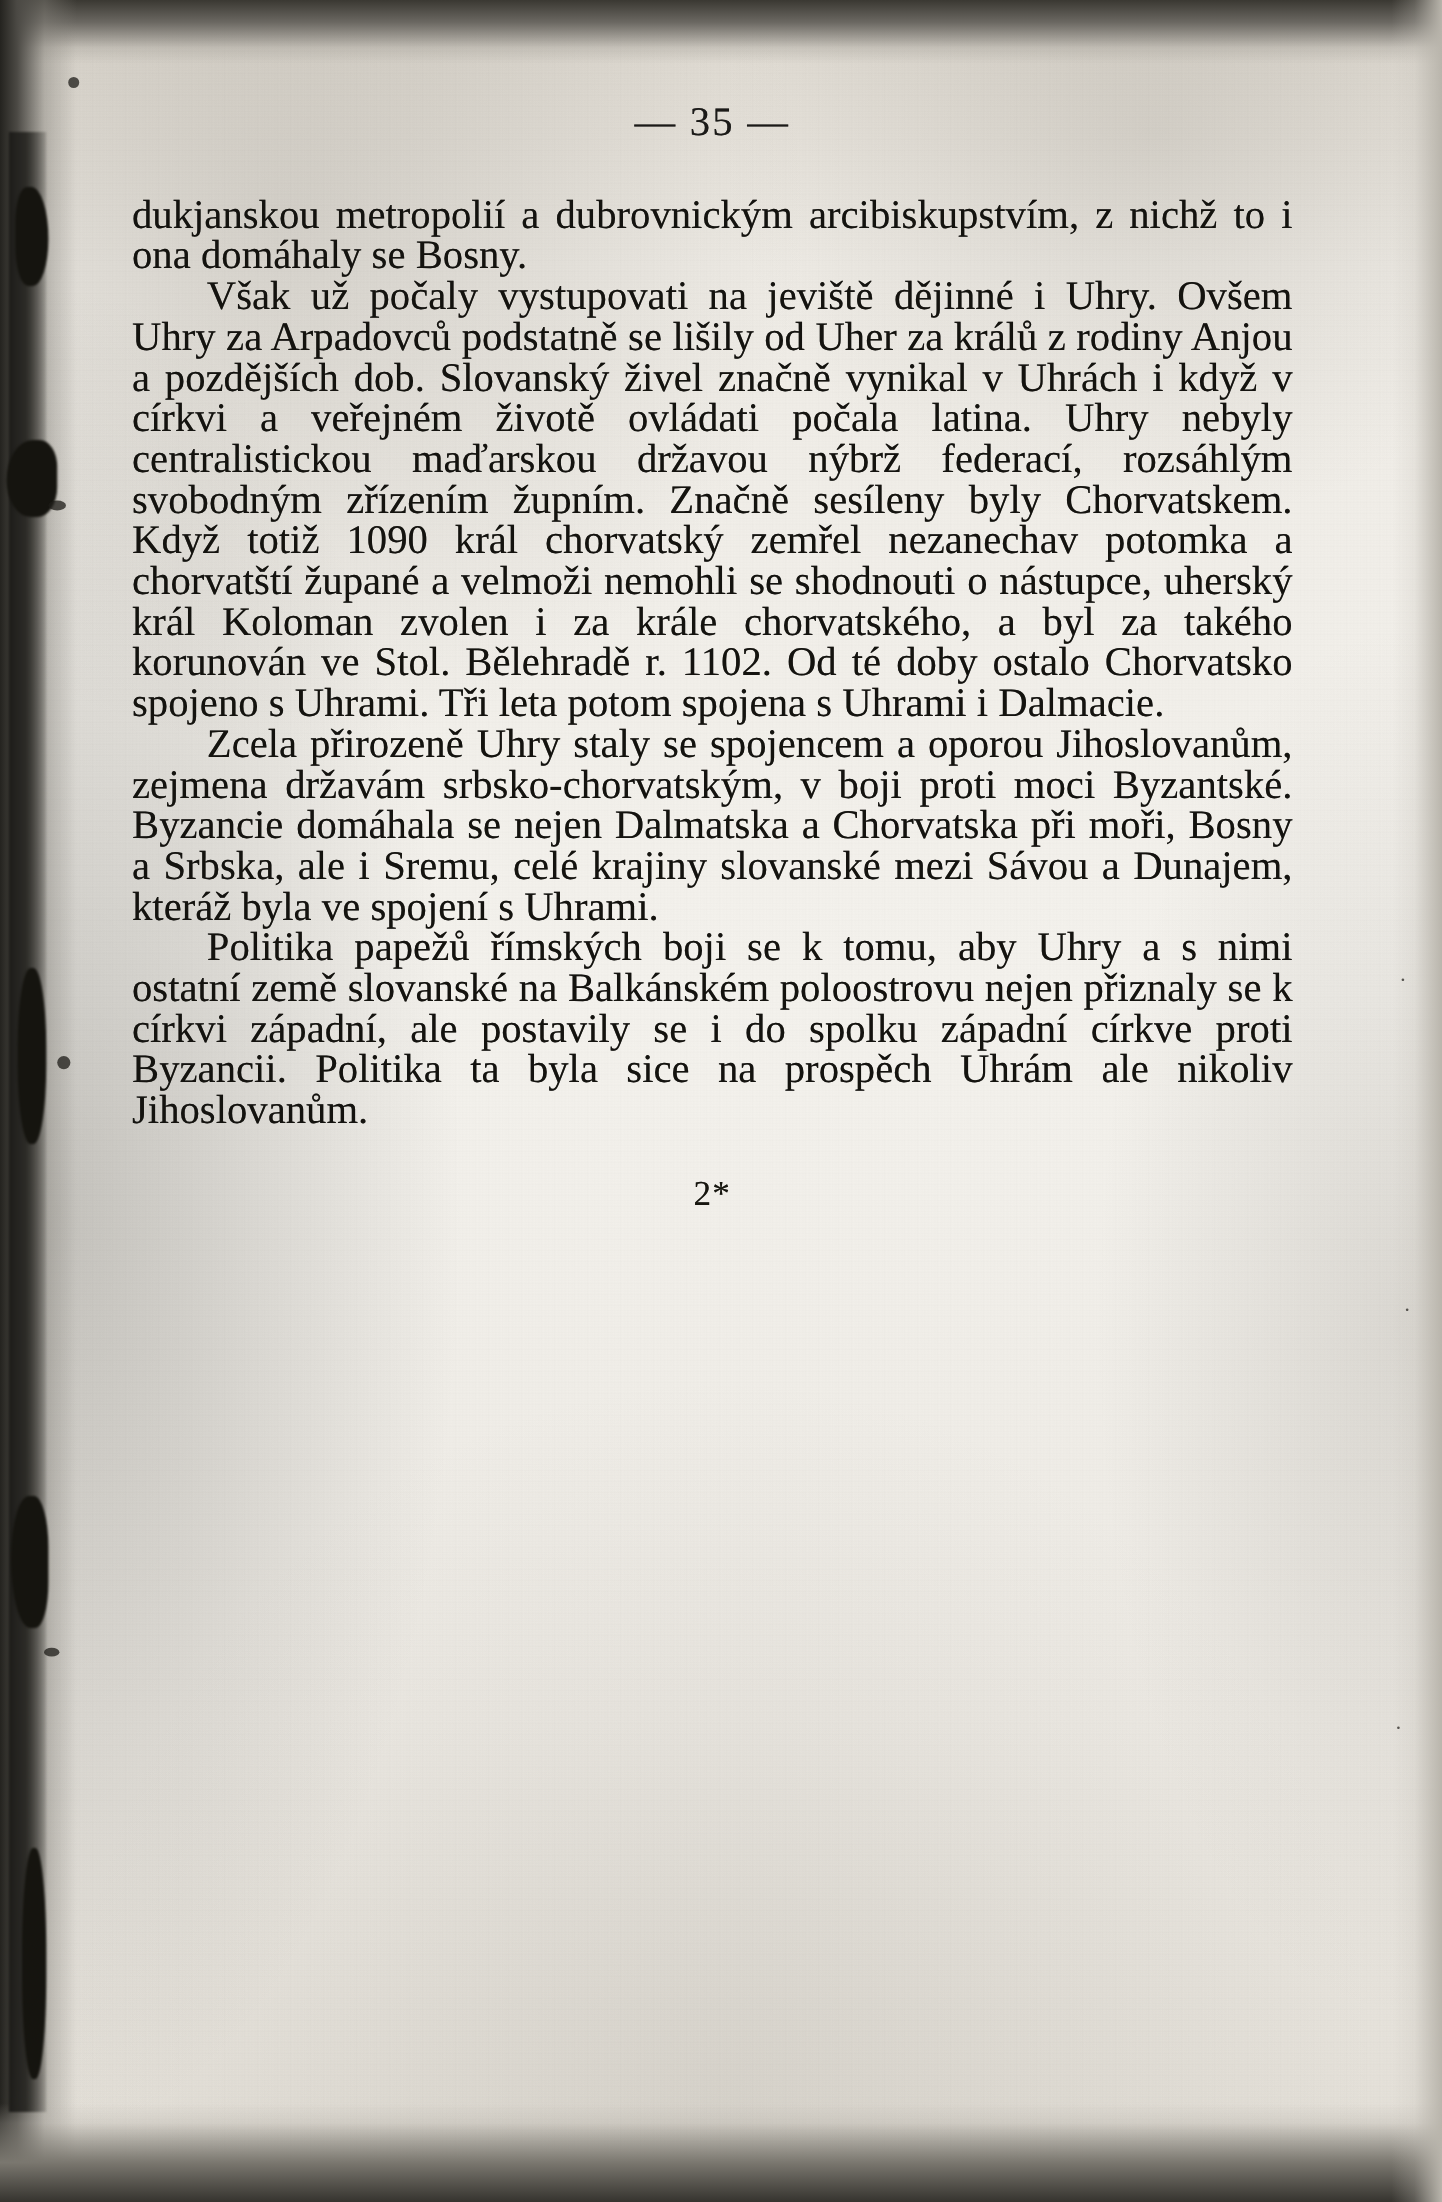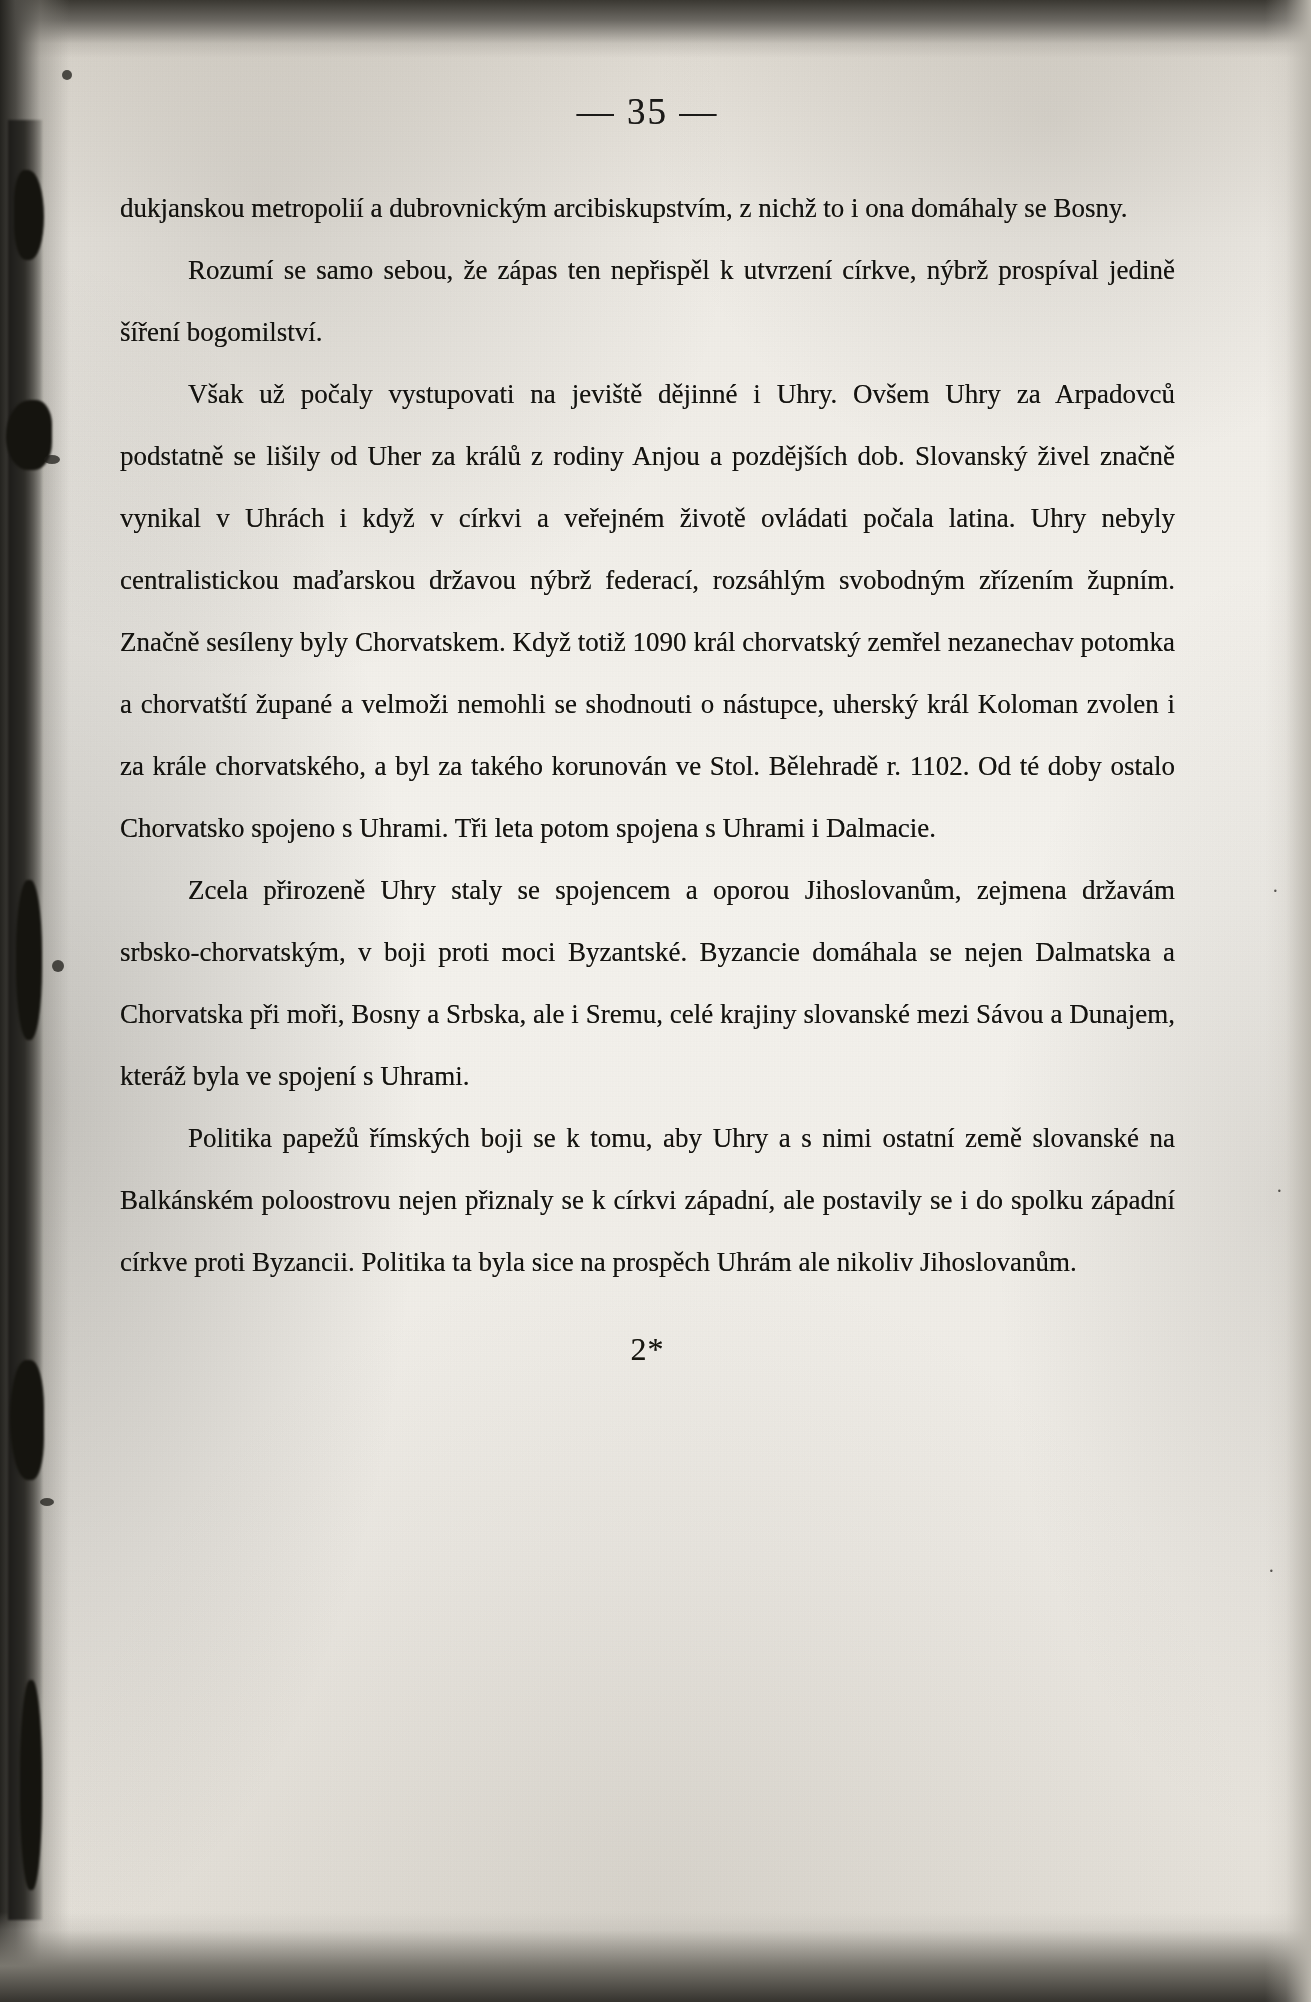--- a/index.html
+++ b/index.html
@@ -92,22 +92,22 @@
   }
   .folio {
     text-align: center;
     font-size: 37px;
     letter-spacing: 2px;
     color: #1b1a18;
     margin-bottom: 44px;
     font-family: "Liberation Serif", serif;
   }
   .body-text {
-    font-size: 27px;
-    line-height: 62px;
+    font-size: 37px;
+    line-height: 37px;
     color: #14130f;
     text-align: justify;
     text-justify: inter-word;
     -webkit-font-smoothing: none;
   }
   .body-text p {
     margin: 0;
     text-indent: 68px;
   }
   .body-text p.no-indent {
@@ -156,21 +156,20 @@
   <div class="speck" style="left:62px; top:70px; width:10px; height:10px;"></div>
   <div class="speck" style="left:44px; top:455px; width:16px; height:9px;"></div>
   <div class="speck" style="left:52px; top:960px; width:12px; height:12px;"></div>
   <div class="speck" style="left:40px; top:1498px; width:14px; height:8px;"></div>
 
   <div class="content">
     <div class="folio inky">— 35 —</div>
 
     <div class="body-text inky">
       <p class="no-indent">dukjanskou metropolií a dubrovnickým arcibiskupstvím, z nichž to i ona domáhaly se Bosny.</p>
-      <p>Rozumí se samo sebou, že zápas ten nepřispěl k utvrzení církve, nýbrž prospíval jedině šíření bogomilství.</p>
       <p>Však už počaly vystupovati na jeviště dějinné i Uhry. Ovšem Uhry za Arpadovců podstatně se lišily od Uher za králů z rodiny Anjou a pozdějších dob. Slovanský živel značně vynikal v Uhrách i když v církvi a veřejném životě ovládati počala latina. Uhry nebyly centralistickou maďarskou državou nýbrž federací, rozsáhlým svobodným zřízením župním. Značně sesíleny byly Chorvatskem. Když totiž 1090 král chorvatský zemřel nezanechav potomka a chorvatští župané a velmoži nemohli se shodnouti o nástupce, uherský král Koloman zvolen i za krále chorvatského, a byl za takého korunován ve Stol. Bělehradě r. 1102. Od té doby ostalo Chorvatsko spojeno s Uhrami. Tři leta potom spojena s Uhrami i Dalmacie.</p>
       <p>Zcela přirozeně Uhry staly se spojencem a oporou Jihoslovanům, zejmena državám srbsko-chorvatským, v boji proti moci Byzantské. Byzancie domáhala se nejen Dalmatska a Chorvatska při moři, Bosny a Srbska, ale i Sremu, celé krajiny slovanské mezi Sávou a Dunajem, kteráž byla ve spojení s Uhrami.</p>
       <p>Politika papežů římských boji se k tomu, aby Uhry a s nimi ostatní země slovanské na Balkánském poloostrovu nejen přiznaly se k církvi západní, ale postavily se i do spolku západní církve proti Byzancii. Politika ta byla sice na prospěch Uhrám ale nikoliv Jihoslovanům.</p>
     </div>
 
     <div class="signature inky">2*</div>
   </div>
 
   <div class="marginmark" style="left:1272px; top:880px;">·</div>
   <div class="marginmark" style="left:1276px; top:1180px;">·</div>

